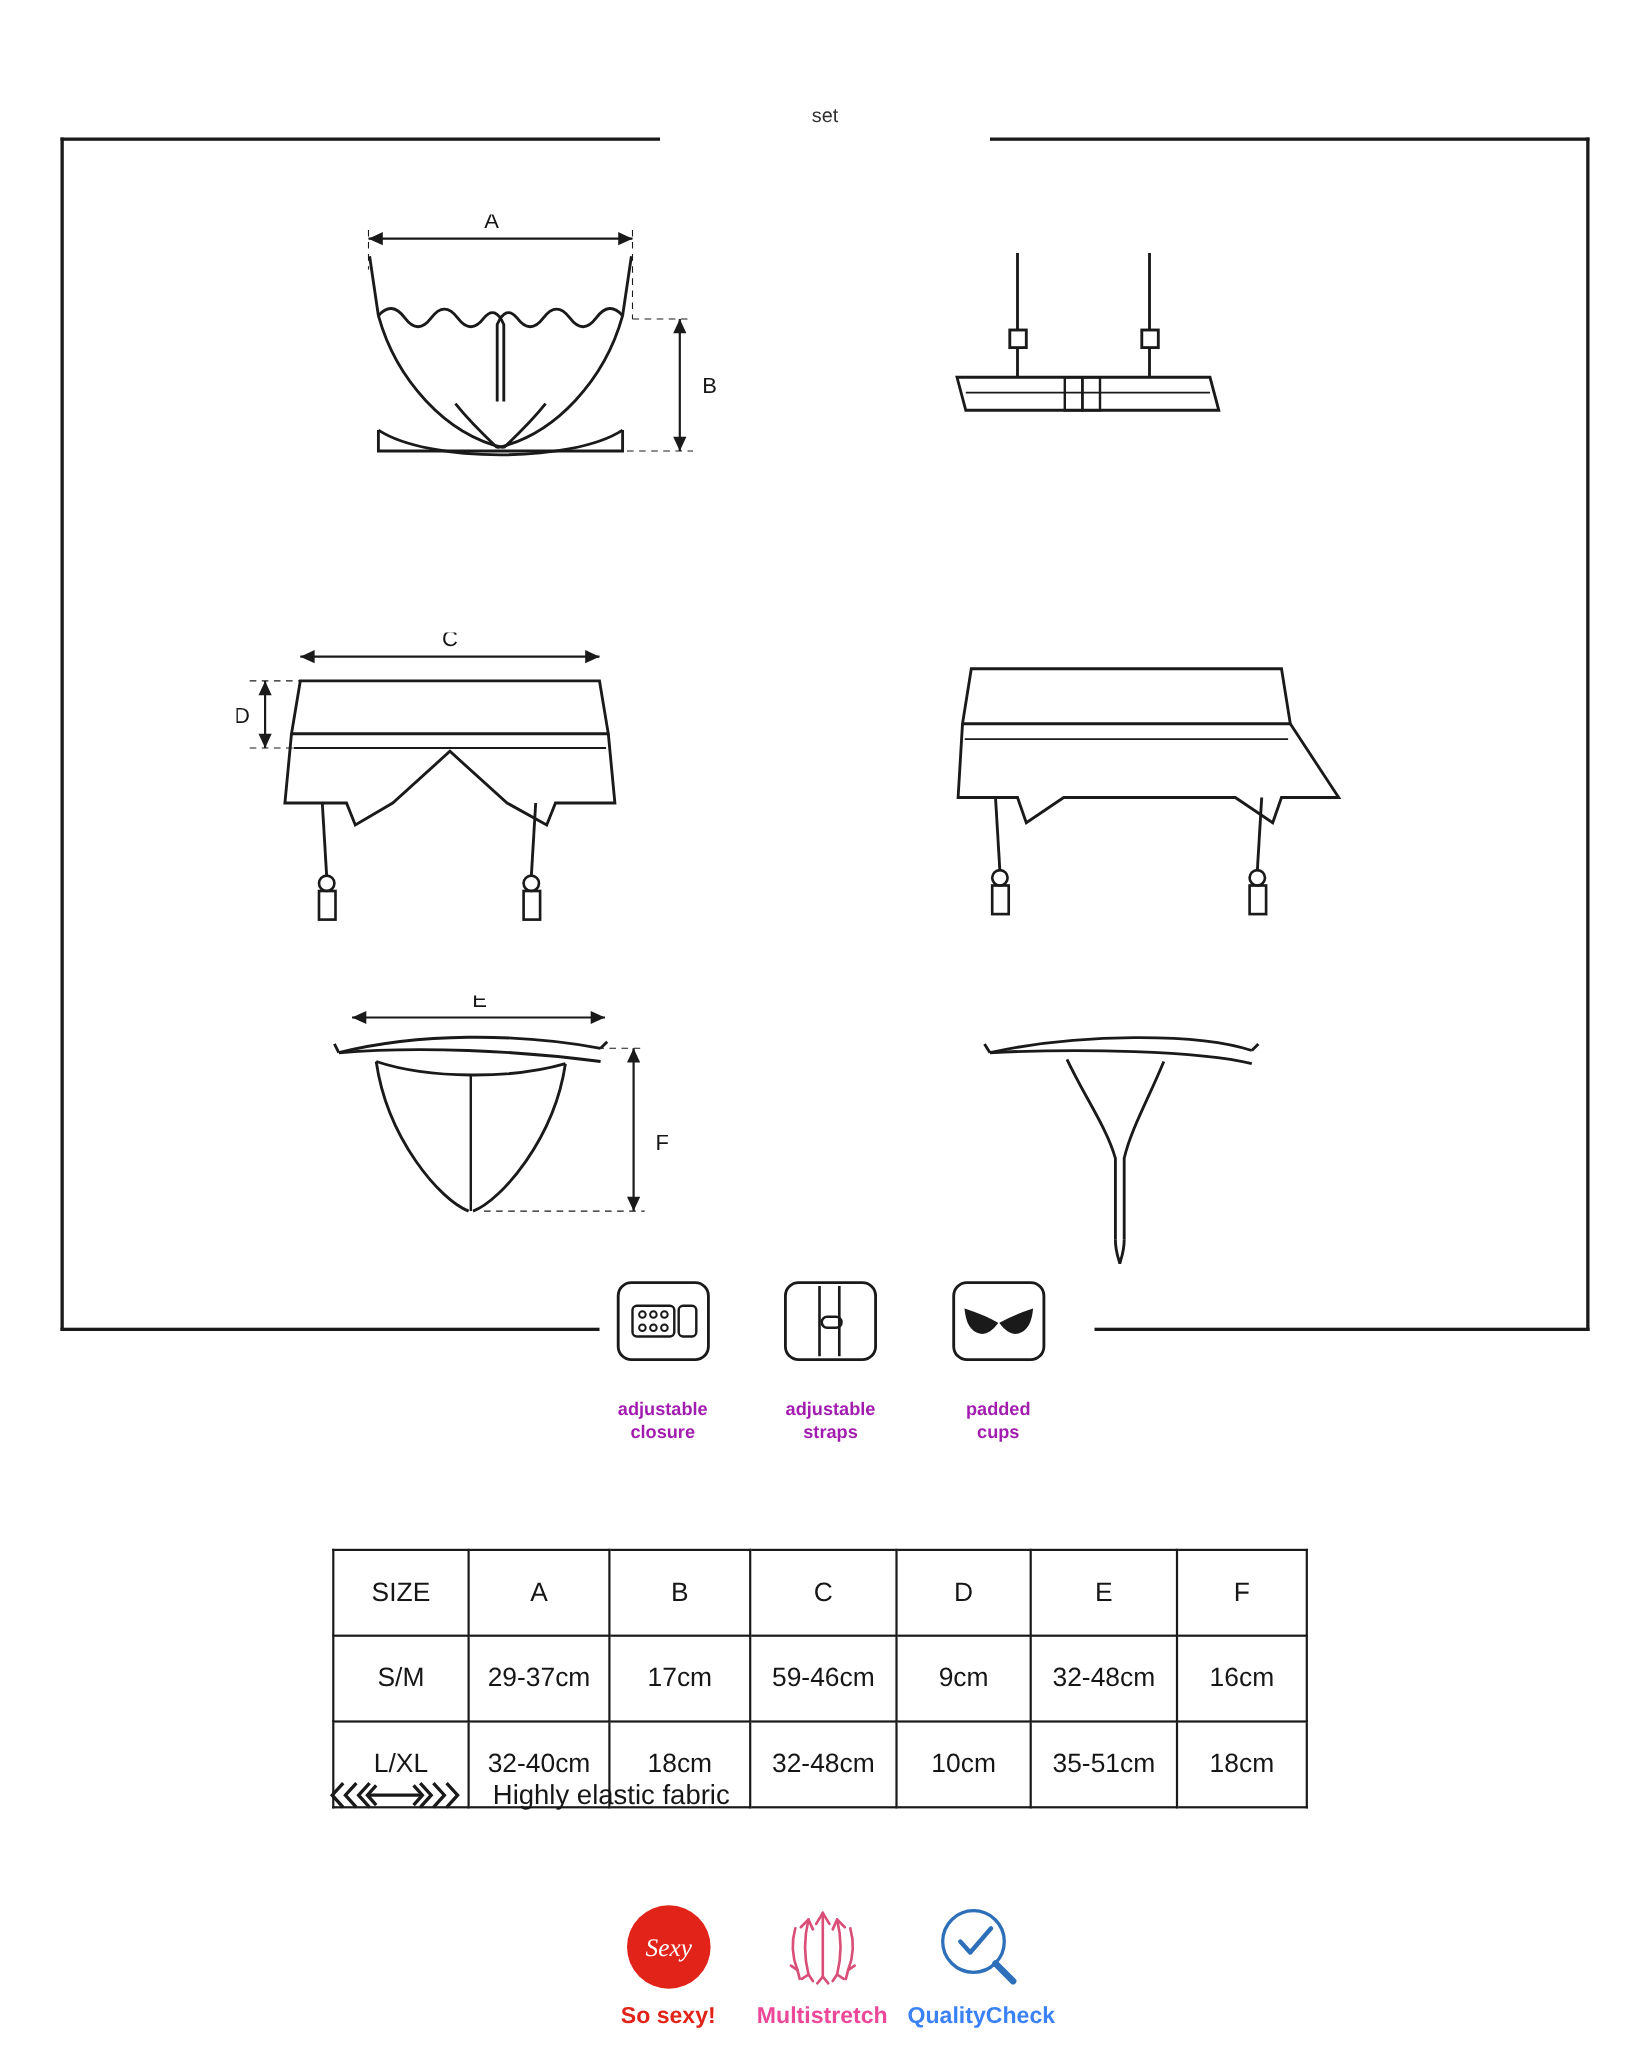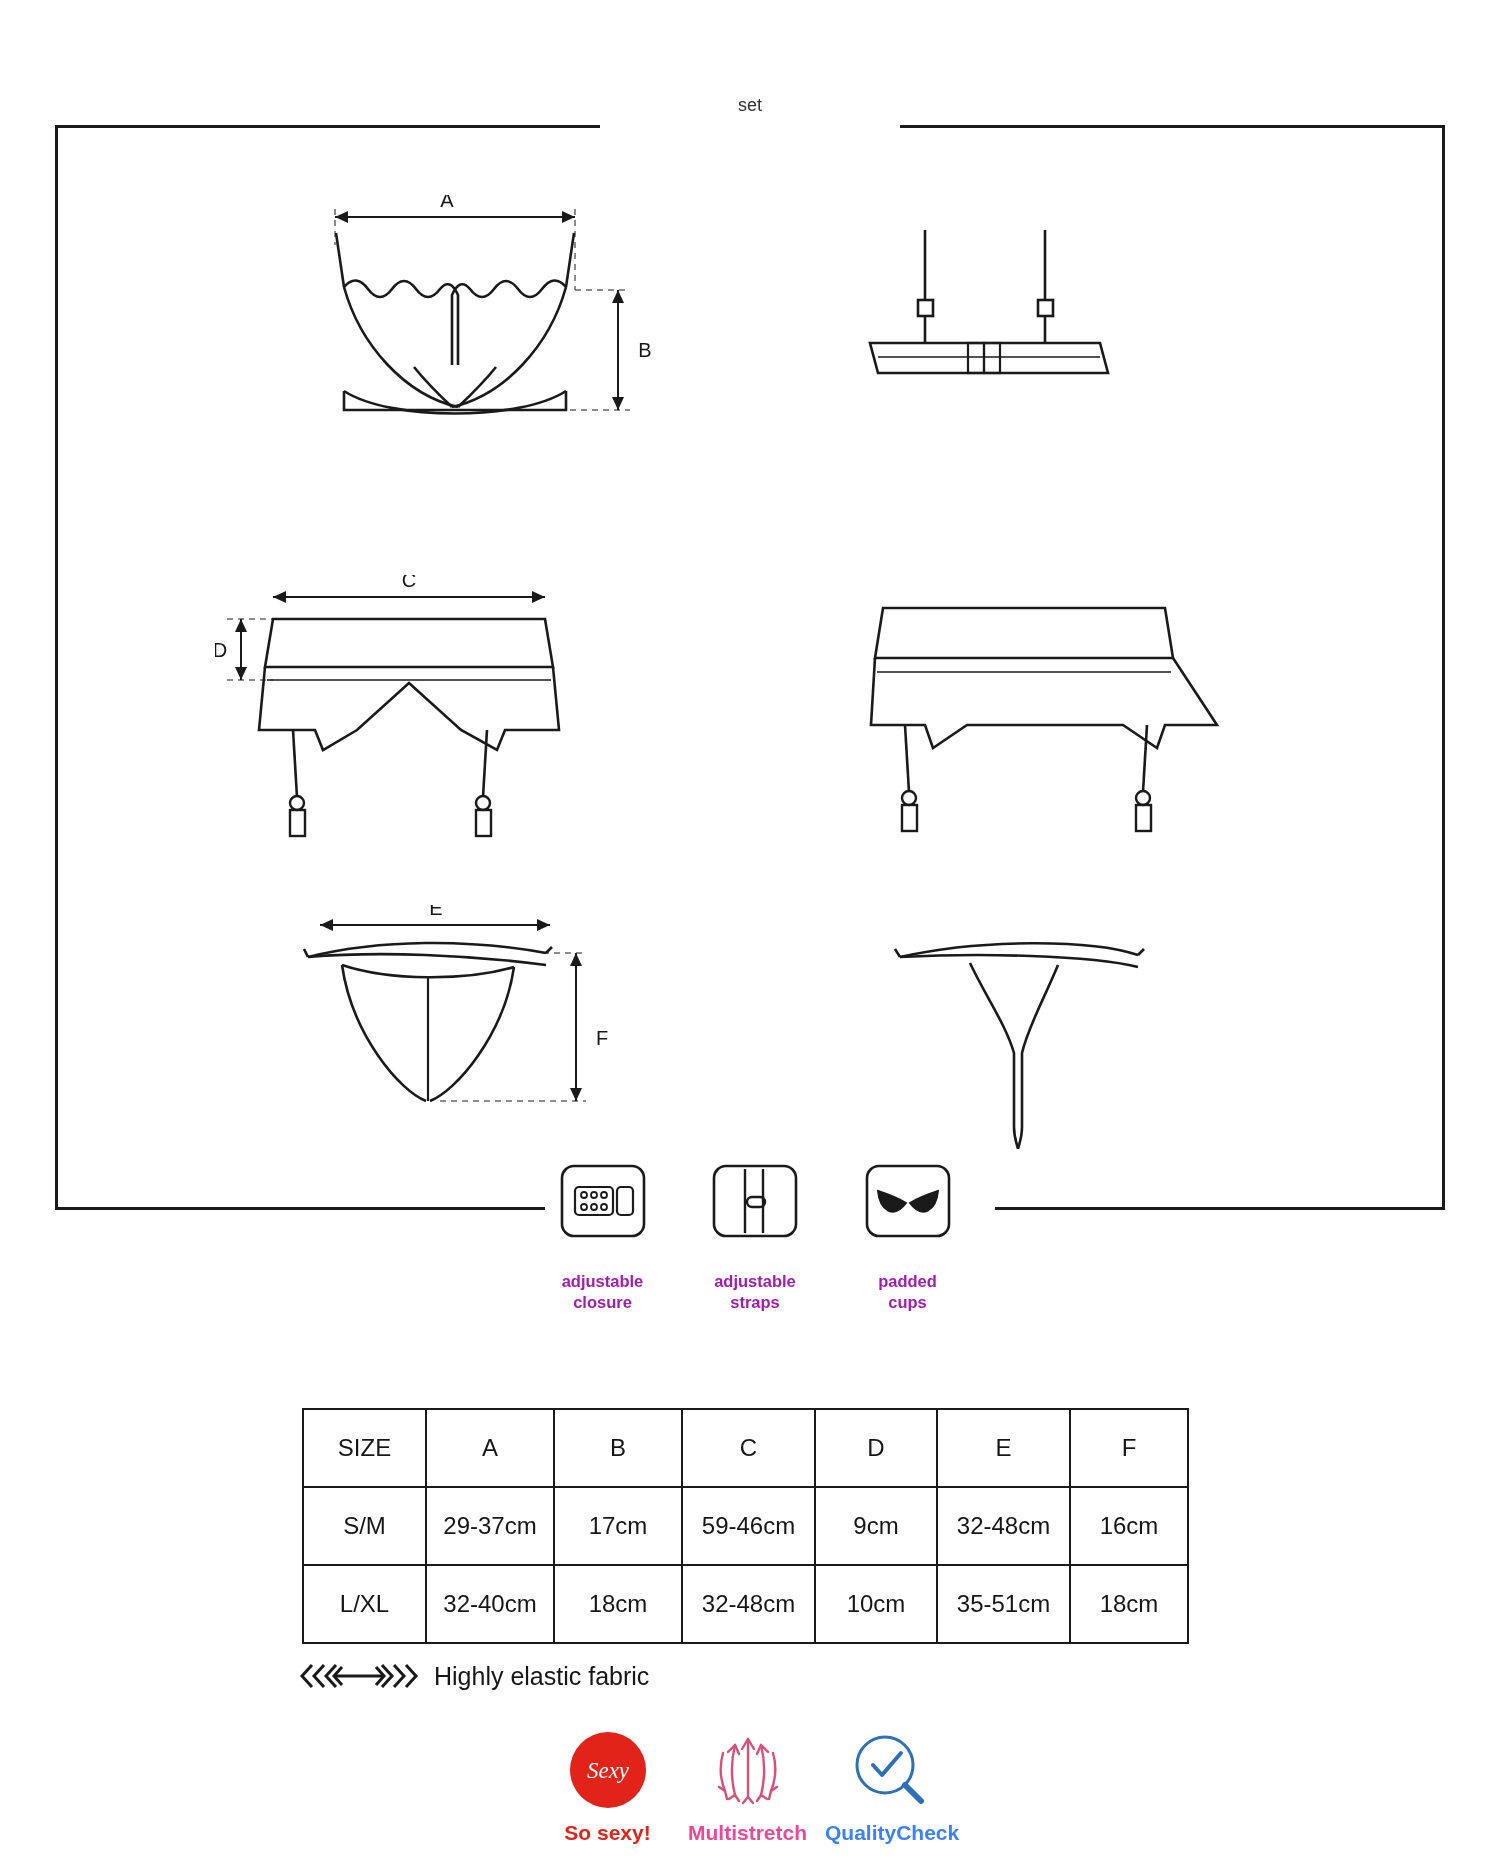--- a/index.html
+++ b/index.html
@@ -76,21 +76,21 @@
   col.c-a{width:128px;}
   col.c-b{width:128px;}
   col.c-c{width:133px;}
   col.c-d{width:122px;}
   col.c-e{width:133px;}
   col.c-f{width:118px;}
 
   
   .elastic{
     position:absolute;left:298px;top:1617px;
-    display:flex;align-items:center;gap:14px;margin-top:44px;
+    display:flex;align-items:center;gap:28px;
   }
   .elastic .txt{font-size:25px;color:#161616;}
 
   
   .badges{
     position:absolute;left:545px;top:1725px;width:405px;
     display:flex;justify-content:space-between;align-items:flex-start;
   }
   .badge{text-align:center;width:125px;}
   .badge .mark{height:90px;display:flex;align-items:center;justify-content:center;}

